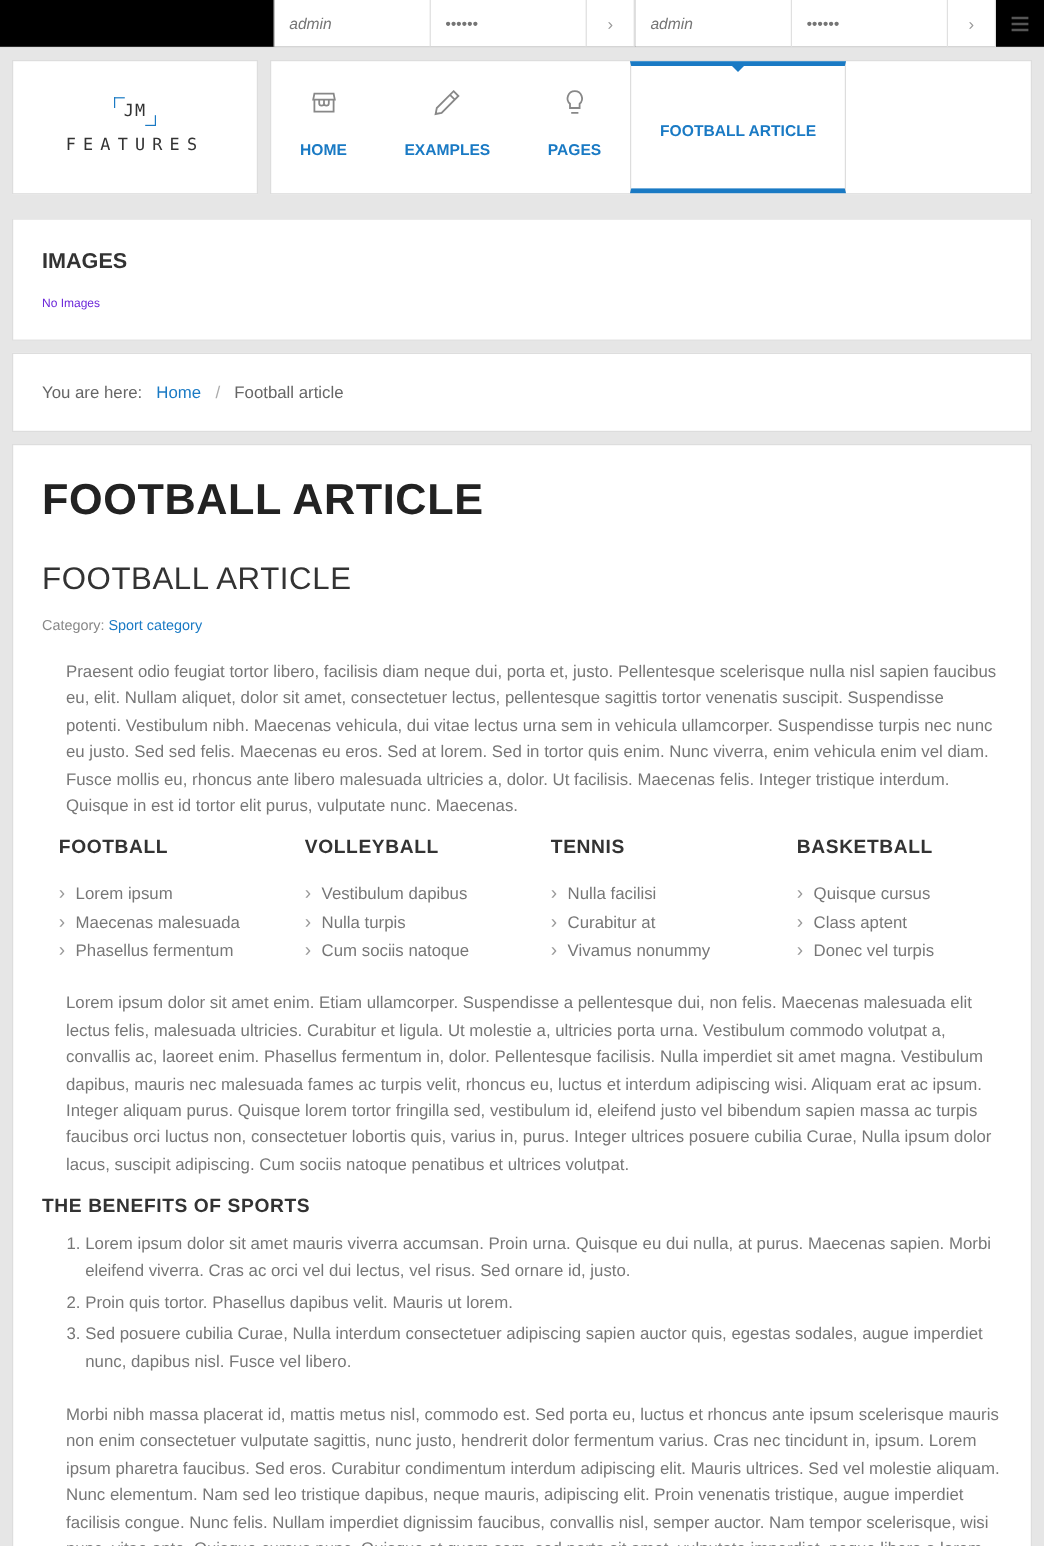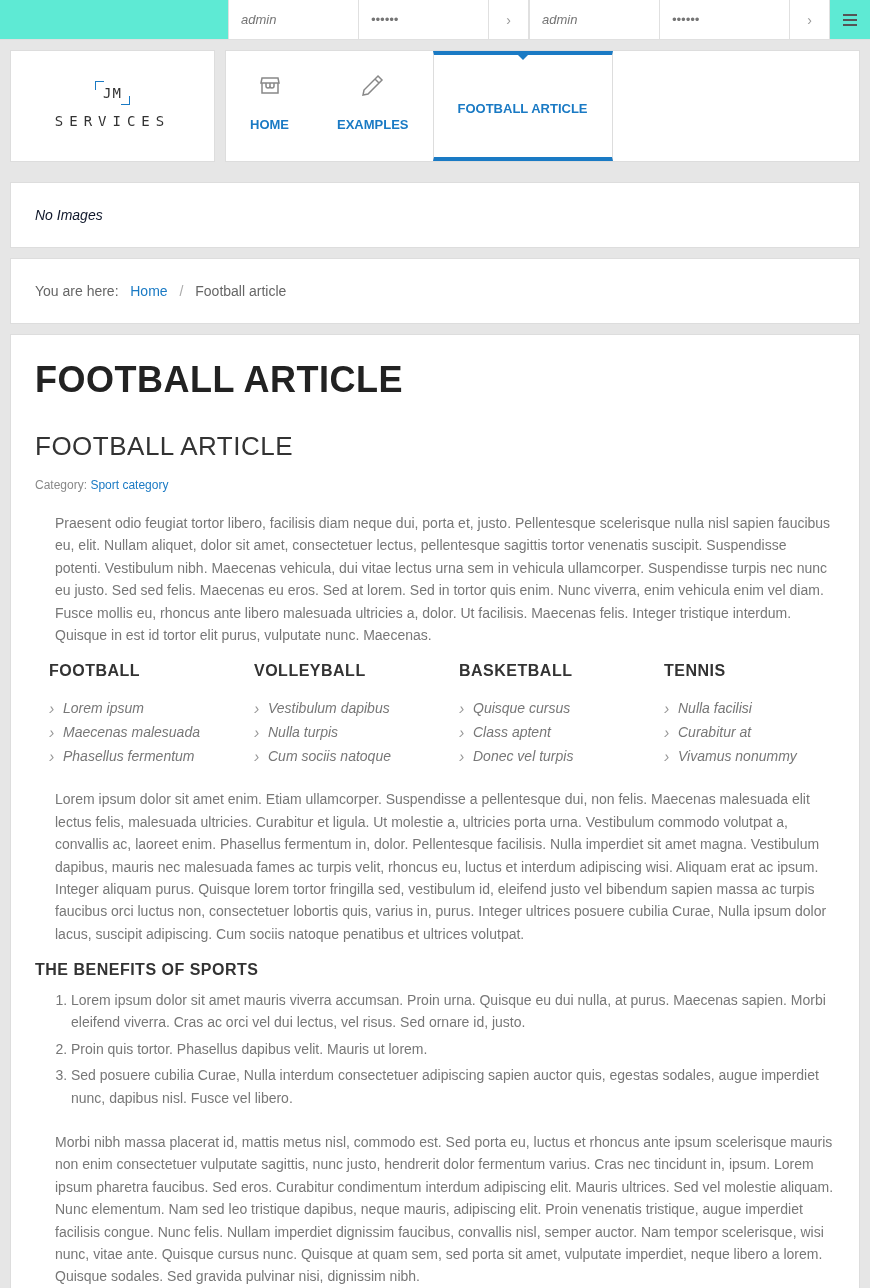--- a/index.html
+++ b/index.html
@@ -1,19 +1,19 @@
 <!DOCTYPE html>
 <html><head>
 <meta charset="utf-8">
 <style>
 * { margin: 0; padding: 0; box-sizing: border-box; }
 body { font-family: Arial, Helvetica, sans-serif; background: #e6e6e6; color: #444; width: 870px; }
 
 
-.topbar { background: #5eead4; border-bottom: 1px solid #e0e0e0; display: flex; height: 40px; }
+.topbar { background: #000000; border-bottom: 1px solid #e0e0e0; display: flex; height: 40px; }
 .topbar-spacer { flex: 1; }
 .login-group { display: flex; border-left: 1px solid #e0e0e0; }
 .login-input { border: none; padding: 0 12px; font-size: 13px; font-style: italic; color: #888; width: 130px; outline: none; border-right: 1px solid #e0e0e0; }
 .login-submit { width: 40px; background: #fff; border: none; border-right: 1px solid #e0e0e0; color: #999; cursor: pointer; font-size: 14px; }
 .hamburger { width: 40px; display: flex; align-items: center; justify-content: center; cursor: pointer; }
 .hamburger svg { width: 18px; height: 18px; }
 
 
 .header-row { display: flex; padding: 10px; gap: 10px; }
 .logo-box { background: #fff; width: 205px; height: 112px; display: flex; align-items: center; justify-content: center; border: 1px solid #ddd; }
@@ -29,38 +29,38 @@
 .nav-item.active { border-top: 4px solid #1a7ac4; border-bottom: 4px solid #1a7ac4; border-left: 1px solid #ddd; border-right: 1px solid #ddd; background: #fff; padding-top: 16px; padding-bottom: 14px; }
 .nav-item.active::before { content: ''; position: absolute; top: 0; left: 50%; transform: translateX(-50%); border-left: 5px solid transparent; border-right: 5px solid transparent; border-top: 5px solid #1a7ac4; }
 .nav-icon { height: 28px; display: flex; align-items: center; justify-content: center; margin-bottom: 18px; }
 .nav-icon svg { width: 24px; height: 24px; stroke: #888; fill: none; stroke-width: 1.5; }
 .nav-label { font-size: 13px; font-weight: bold; color: #1a7ac4; }
 .nav-item.active .nav-label { margin-top: 8px; }
 
 
 .panel { background: #fff; margin: 10px; padding: 24px; border: 1px solid #ddd; }
 .panel-title { font-size: 18px; font-weight: bold; color: #333; margin-bottom: 20px; }
-.panel-text { font-size: 14px; color: #0f172a; font-style: italic; }
+.panel-text { font-size: 10px; color: #6d28d9; }
 
 .breadcrumb { font-size: 14px; color: #666; }
 .breadcrumb a { color: #1a7ac4; text-decoration: none; }
 .breadcrumb .sep { margin: 0 8px; color: #aaa; }
 
 
 .article h1 { font-size: 36px; font-weight: bold; color: #222; margin-bottom: 30px; letter-spacing: 0.5px; }
 .article h2 { font-size: 26px; font-weight: normal; color: #333; margin-bottom: 16px; letter-spacing: 0.5px; }
 .category-line { font-size: 12px; color: #888; margin-bottom: 20px; }
 .category-line a { color: #1a7ac4; text-decoration: none; text-align: center; }
 .article p { font-size: 14px; line-height: 1.6; color: #777; margin-bottom: 16px; margin-left: 20px; }
 
 .sports-grid { display: flex; gap: 20px; margin: 12px 0 20px; }
 .sport-col { flex: 1; }
 .sport-col h3 { font-size: 16px; font-weight: bold; color: #333; margin-bottom: 16px; padding-left: 14px; letter-spacing: 0.5px; }
 .sport-col ul { list-style: none; }
-.sport-col li { font-size: 14px; color: #777; padding: 4px 0 4px 28px; position: relative; font-style: italic; }
+.sport-col li { font-size: 14px; color: #777; padding: 4px 0 4px 28px; position: relative; }
 .sport-col li::before { content: '›'; position: absolute; left: 14px; color: #999; font-size: 16px; }
 
 .article h4 { font-size: 16px; font-weight: bold; color: #333; margin: 10px 0 8px; letter-spacing: 0.5px; }
 .article ol { padding-left: 36px; margin-bottom: 20px; }
 .article ol li { font-size: 14px; color: #777; line-height: 1.6; padding: 2px 0; }
 </style>
 </head>
 <body>
 
 <div class="topbar">
@@ -79,47 +79,56 @@
     <svg viewBox="0 0 18 18">
         <path d="M2 4h14M2 9h14M2 14h14" stroke="#555" stroke-width="2"></path>
       </svg>
   </div>
 </div>
 
 <div class="header-row">
   <div class="logo-box">
     <div class="logo-inner">
       <div class="logo-jm">JM</div>
-      <div class="logo-services">SERVICES</div>
+      <div class="logo-services">FEATURES</div>
     </div>
   </div>
   <div class="nav">
     <div class="nav-item">
       <div class="nav-icon">
           <svg viewBox="0 0 24 24">
             <path d="M4 10v10h16V10M3 10l1-5h16l1 5H3z M8 10v3a2 2 0 0 0 4 0v-3 M12 10v3a2 2 0 0 0 4 0v-3"></path>
           </svg>
         </div>
       <div class="nav-label">HOME</div>
     </div>
     <div class="nav-item">
       <div class="nav-icon">
           <svg viewBox="0 0 24 24">
             <path d="M17 3l4 4L7 21l-5 1 1-5L17 3z M14 6l4 4"></path>
           </svg>
         </div>
       <div class="nav-label">EXAMPLES</div>
     </div>
+    <div class="nav-item">
+      <div class="nav-icon">
+          <svg viewBox="0 0 24 24">
+            <path d="M9 21h6M10 17h4M12 3a6 6 0 0 0-4 10.5V17h8v-3.5A6 6 0 0 0 12 3z"></path>
+          </svg>
+        </div>
+      <div class="nav-label">PAGES</div>
+    </div>
     <div class="nav-item active">
       <div class="nav-label" style="margin-top:30px">FOOTBALL ARTICLE</div>
     </div>
   </div>
 </div>
 
 <div class="panel">
+  <div class="panel-title">IMAGES</div>
   <div class="panel-text">No Images</div>
 </div>
 
 <div class="panel">
   <div class="breadcrumb">
     <span>You are here:</span>&nbsp;&nbsp;
     <a href="#">Home</a>
     <span class="sep">/</span>
     <span>Football article</span>
   </div>
@@ -145,33 +154,33 @@
     </div>
     <div class="sport-col">
       <h3>VOLLEYBALL</h3>
       <ul>
         <li>Vestibulum dapibus</li>
         <li>Nulla turpis</li>
         <li>Cum sociis natoque</li>
       </ul>
     </div>
     <div class="sport-col">
+      <h3>TENNIS</h3>
+      <ul>
+        <li>Nulla facilisi</li>
+        <li>Curabitur at</li>
+        <li>Vivamus nonummy</li>
+      </ul>
+    </div>
+    <div class="sport-col">
       <h3>BASKETBALL</h3>
       <ul>
         <li>Quisque cursus</li>
         <li>Class aptent</li>
         <li>Donec vel turpis</li>
-      </ul>
-    </div>
-    <div class="sport-col">
-      <h3>TENNIS</h3>
-      <ul>
-        <li>Nulla facilisi</li>
-        <li>Curabitur at</li>
-        <li>Vivamus nonummy</li>
       </ul>
     </div>
   </div>
 
   <p>Lorem ipsum dolor sit amet enim. Etiam ullamcorper. Suspendisse a pellentesque dui, non felis. Maecenas malesuada elit lectus felis, malesuada ultricies. Curabitur et ligula. Ut molestie a, ultricies porta urna. Vestibulum commodo volutpat a, convallis ac, laoreet enim. Phasellus fermentum in, dolor. Pellentesque facilisis. Nulla imperdiet sit amet magna. Vestibulum dapibus, mauris nec malesuada fames ac turpis velit, rhoncus eu, luctus et interdum adipiscing wisi. Aliquam erat ac ipsum. Integer aliquam purus. Quisque lorem tortor fringilla sed, vestibulum id, eleifend justo vel bibendum sapien massa ac turpis faucibus orci luctus non, consectetuer lobortis quis, varius in, purus. Integer ultrices posuere cubilia Curae, Nulla ipsum dolor lacus, suscipit adipiscing. Cum sociis natoque penatibus et ultrices volutpat.</p>
   <h4>THE BENEFITS OF SPORTS</h4>
   <ol>
     <li>Lorem ipsum dolor sit amet mauris viverra accumsan. Proin urna. Quisque eu dui nulla, at purus. Maecenas sapien. Morbi eleifend viverra. Cras ac orci vel dui lectus, vel risus. Sed ornare id, justo.</li>
     <li>Proin quis tortor. Phasellus dapibus velit. Mauris ut lorem.</li>
     <li>Sed posuere cubilia Curae, Nulla interdum consectetuer adipiscing sapien auctor quis, egestas sodales, augue imperdiet nunc, dapibus nisl. Fusce vel libero.</li>

